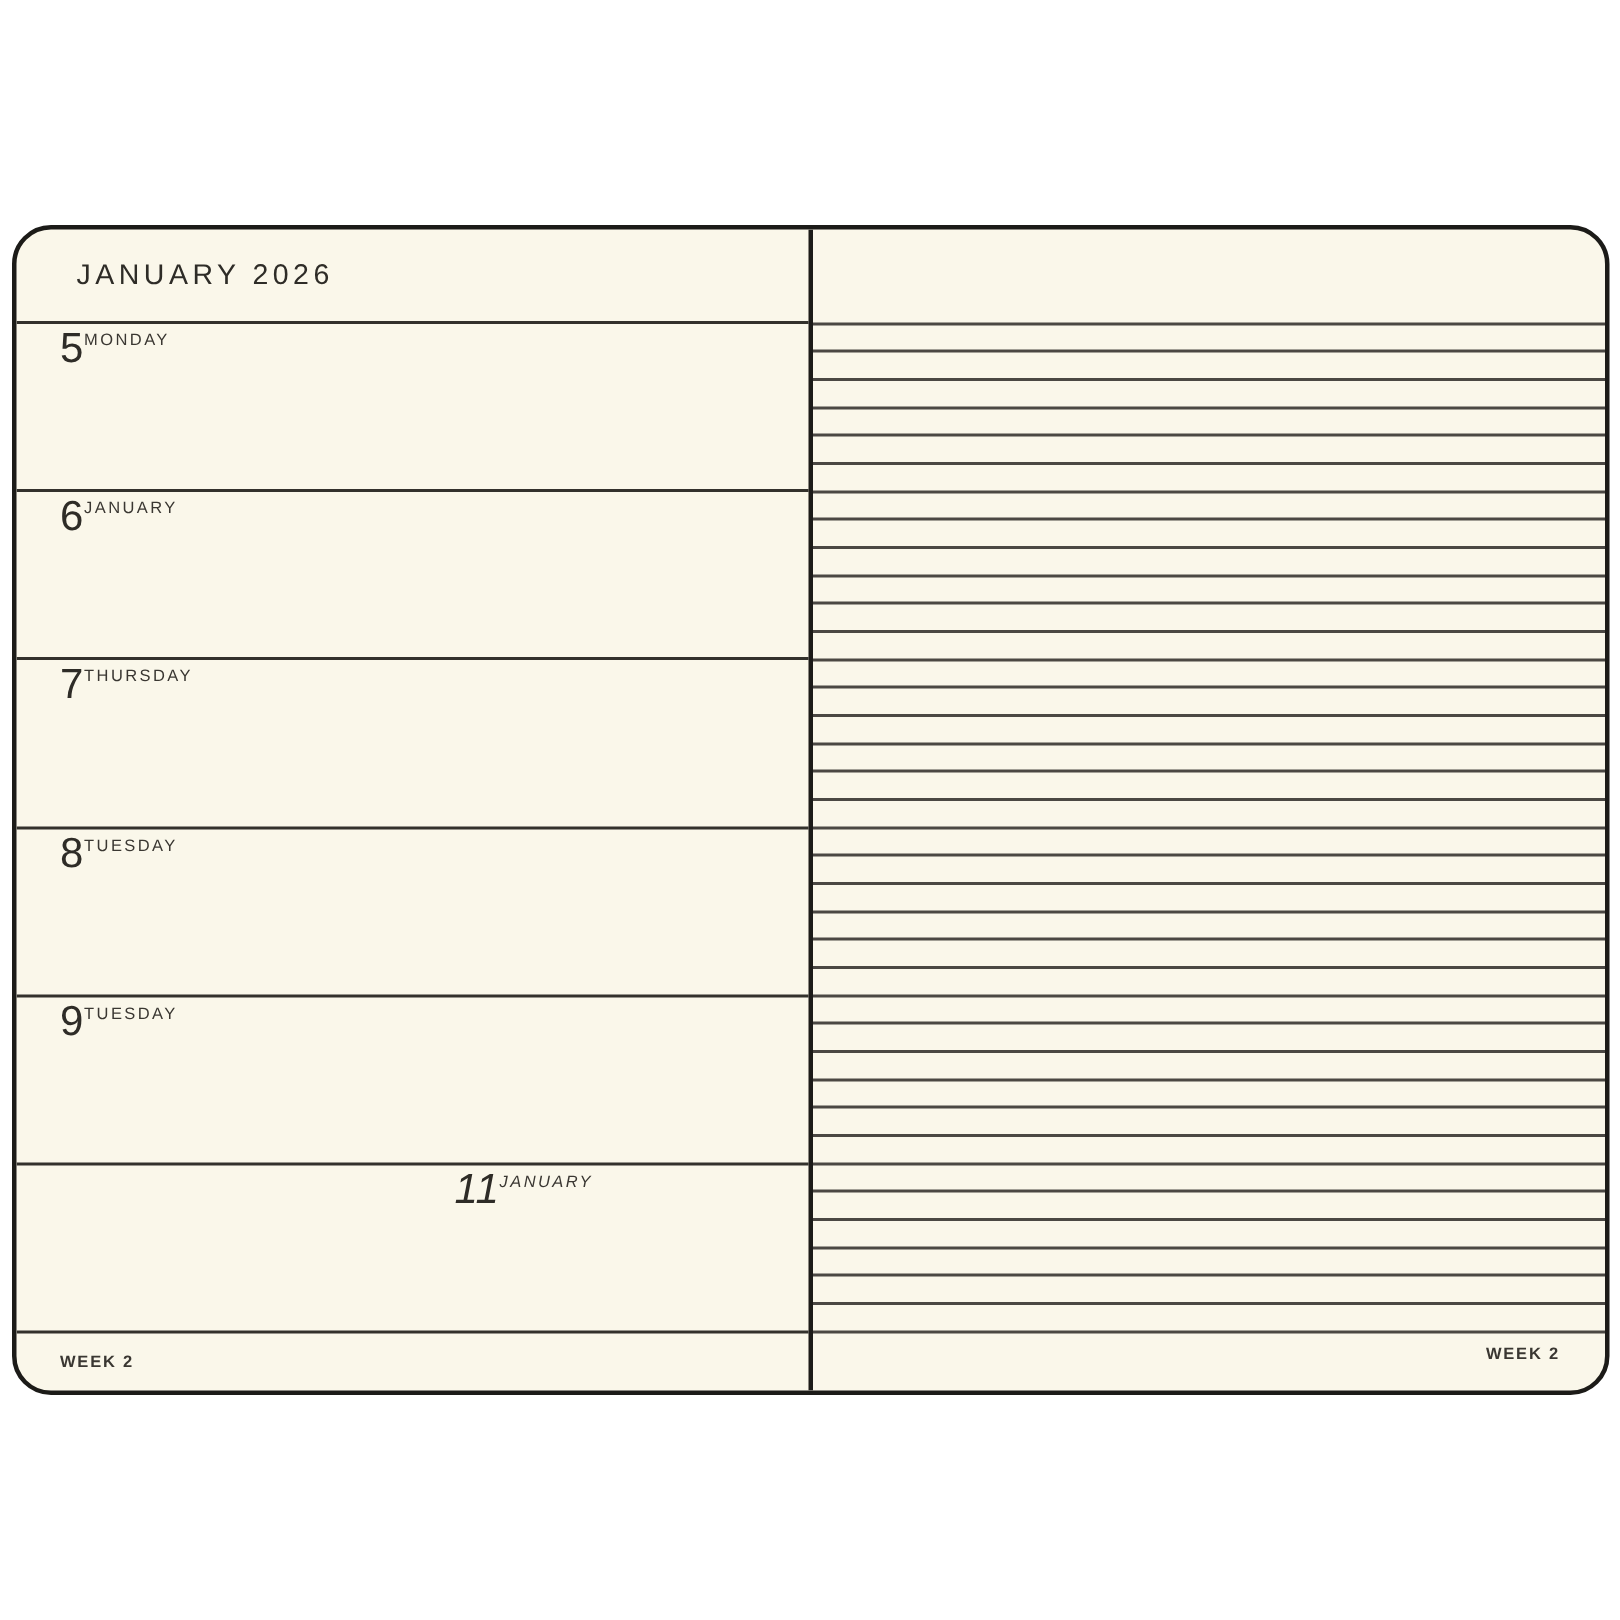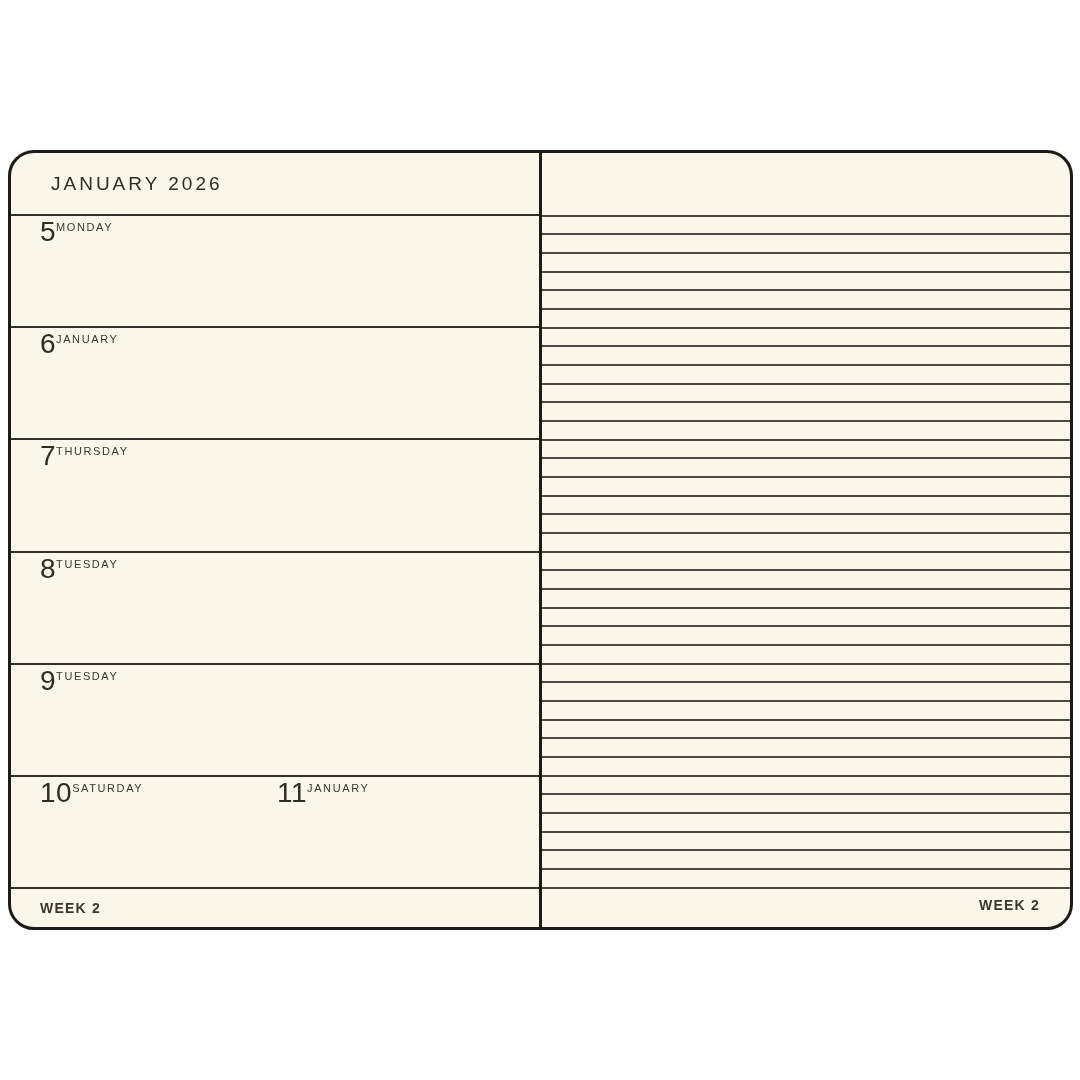--- a/index.html
+++ b/index.html
@@ -70,22 +70,23 @@
     padding: 2px 0 0 29px;
   }
 
   .day-head {
     display: flex;
     align-items: flex-start;
   }
 
   .day-head-sunday {
     position: absolute;
-    left: 266px;
+    left: 292px;
     top: 2px;
+    font-style: italic;
   }
 
   .day-num {
     font-size: 28px;
     line-height: 1;
     font-weight: 400;
     color: var(--ink, #2e2c27);
     letter-spacing: 0.5px;
   }
 
@@ -102,21 +103,21 @@
 
   .page-footer {
     flex: 0 0 38px;
     height: 38px;
     display: flex;
     align-items: center;
     padding-left: 29px;
   }
 
   .week-label {
-    font-size: 14px;
+    font-size: 11px;
     font-weight: 700;
     letter-spacing: 1.2px;
     color: var(--labelink, #3a3732);
     line-height: 1;
   }
 
   
   .ruled-area {
     position: absolute;
     left: 0;
@@ -181,24 +182,20 @@
       </div>
 
       <div class="day-row">
         <div class="day-head">
           <span class="day-num">9</span>
           <span class="day-name">TUESDAY</span>
         </div>
       </div>
 
       <div class="day-row">
-        <div class="day-head">
-          <span class="day-num">10</span>
-          <span class="day-name">SATURDAY</span>
-        </div>
         <div class="day-head day-head-sunday">
           <span class="day-num">11</span>
           <span class="day-name">JANUARY</span>
         </div>
       </div>
 
     </div>
 
     <div class="page-footer">
       <span class="week-label">WEEK 2</span>

